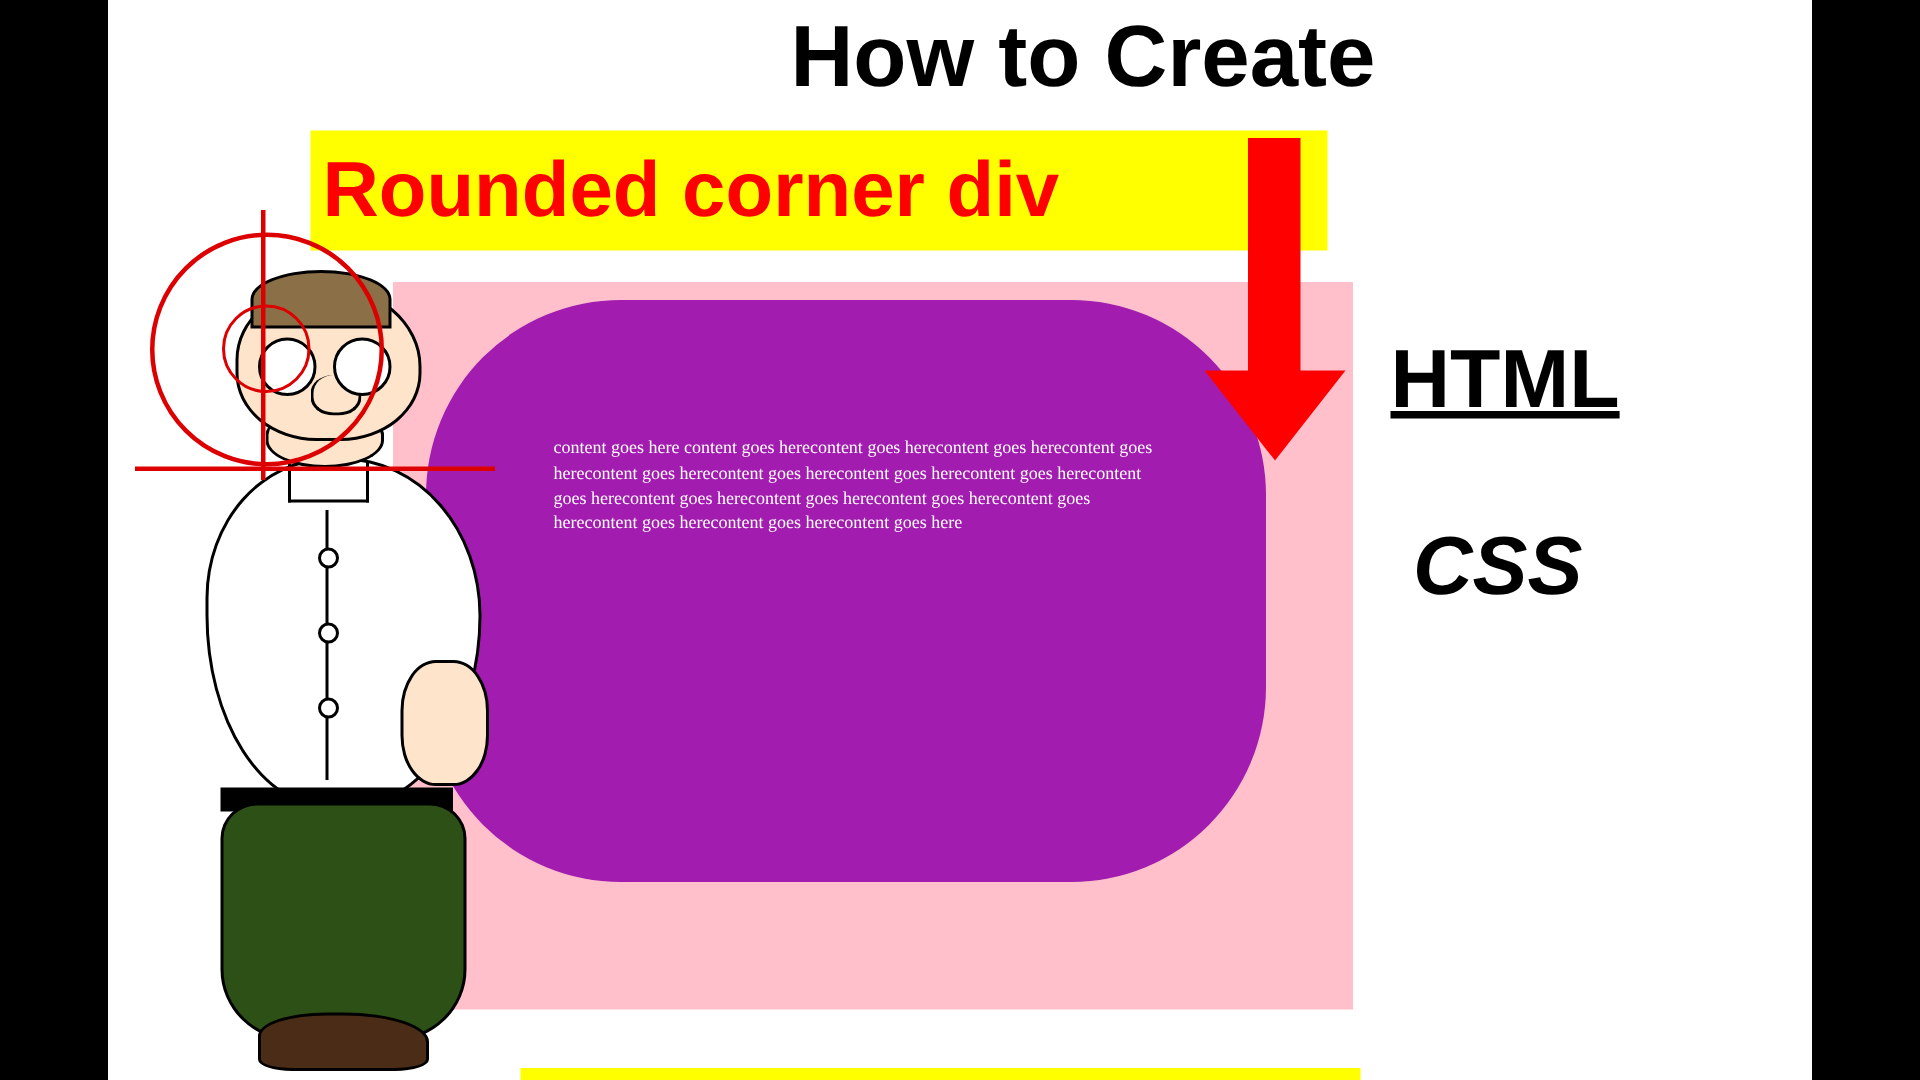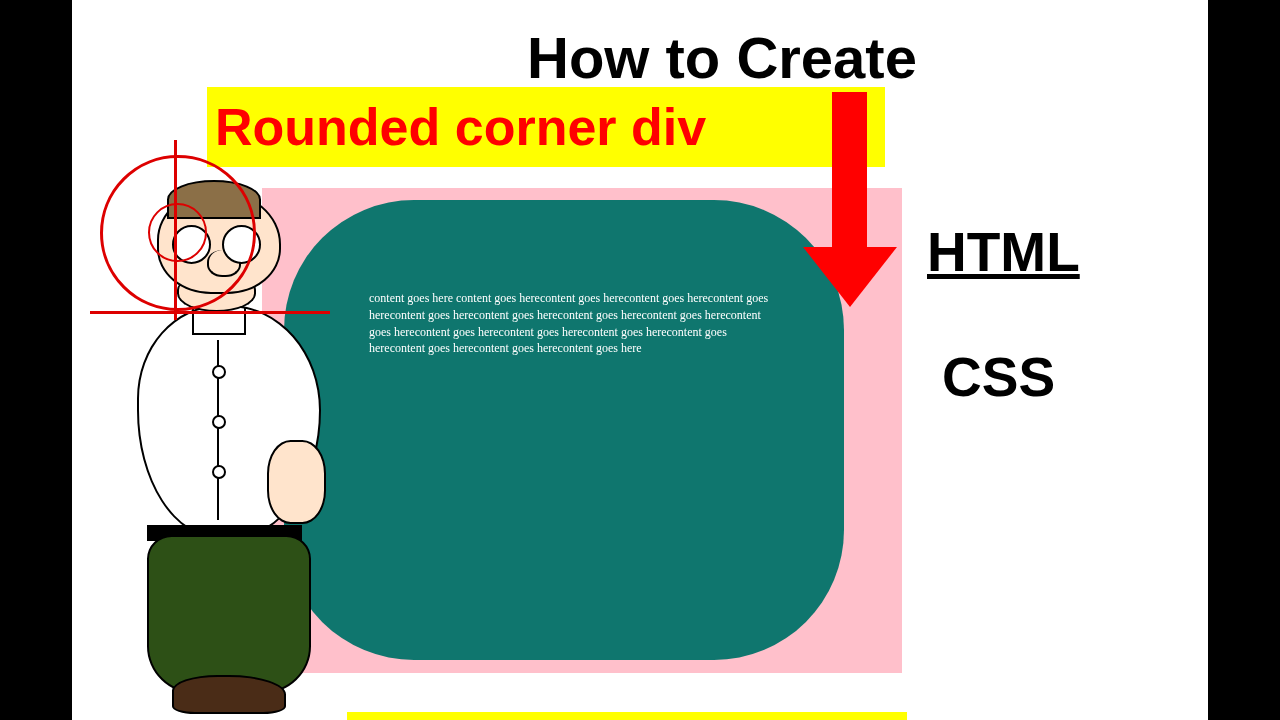--- a/index.html
+++ b/index.html
@@ -16,21 +16,21 @@
     position: absolute;
     left: 72px;
     top: 0;
     width: 1136px;
     height: 720px;
     background: #fff;
   }
   .main-title {
     position: absolute;
     left: 455px;
-    top: 24px;
+    top: 4px;
     font-size: 58px;
     font-weight: bold;
     color: #000;
     z-index: 5;
   }
   .highlight-box {
     position: absolute;
     left: 135px;
     top: 87px;
     width: 670px;
@@ -83,37 +83,38 @@
     text-decoration: underline;
   }
   .css-label {
     position: absolute;
     left: 870px;
     top: 345px;
     font-size: 55px;
     font-weight: bold;
     color: #000;
     z-index: 5;
+    font-style: italic;
   }
   .pink-bg {
     position: absolute;
     left: 190px;
     top: 188px;
     width: 640px;
     height: 485px;
     background: #ffc0cb;
     z-index: 2;
   }
   .blue-box {
     position: absolute;
     left: 212px;
     top: 200px;
     width: 560px;
-    height: 460px;
-    background: #0f766e;
+    height: 388px;
+    background: #a21caf;
     border-radius: 130px;
     z-index: 3;
     padding: 90px 75px 0 85px;
     box-sizing: border-box;
     color: #fff;
     font-family: 'Times New Roman', serif;
     font-size: 12px;
     line-height: 1.4;
   }
   .bottom-yellow {

